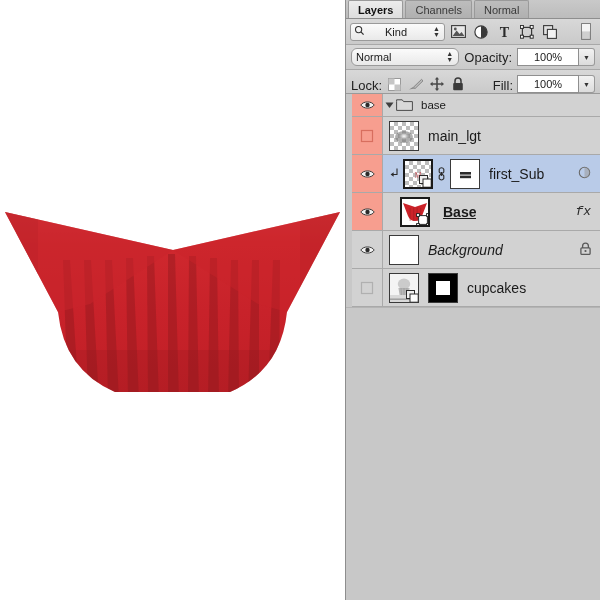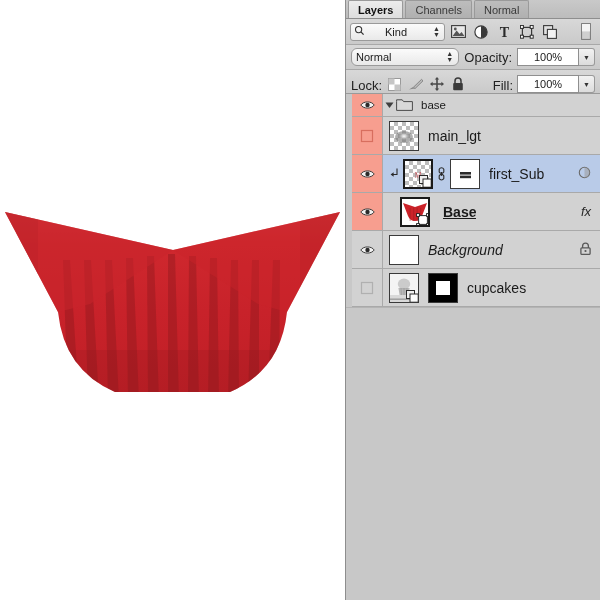--- a/index.html
+++ b/index.html
@@ -155,21 +155,21 @@
   .layer-name{
     flex:1;padding-left:9px;font-size:14px;color:#1a1a1a;
     white-space:nowrap;overflow:hidden;cursor:default;
   }
   .layer-name.renaming{text-decoration:underline;font-weight:bold;}
   .layer-name.italic{font-style:italic;}
   .group-name{padding-left:7px;font-size:11.5px;}
   .row-right{
     display:flex;align-items:center;gap:7px;padding-right:9px;
   }
-  .fx-mark{font-family:Liberation Sans, sans-serif;font-style:italic;font-size:13px;color:#2a2a2a;cursor:default;}
+  .fx-mark{font-family:Liberation Mono, monospace;font-style:italic;font-size:13px;color:#2a2a2a;cursor:default;}
   .disc-tri{width:12px;display:flex;align-items:center;justify-content:center;cursor:default;}
   .folder-ic{width:19px;display:flex;align-items:center;justify-content:center;}
   .empty-area{flex:1;background:#c8c8c8;border-top:1px solid #b4b4b4;}
 </style>
 </head>
 <body>
 
 <div id="app">
 
   <div id="canvas-area">

